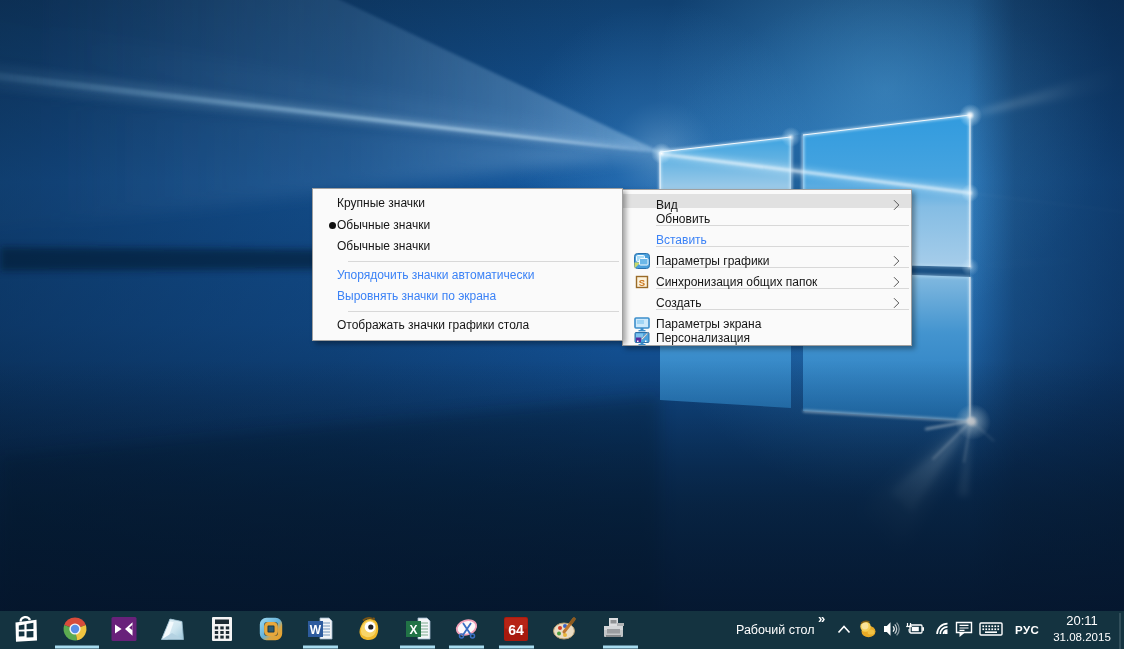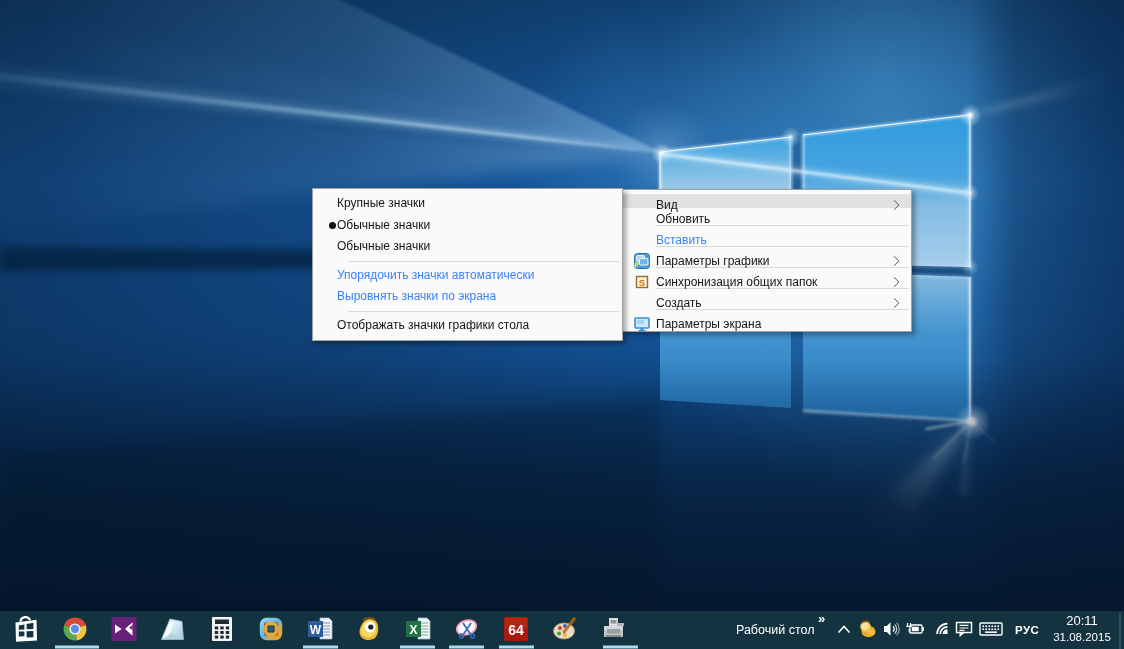--- a/index.html
+++ b/index.html
@@ -199,20 +199,30 @@
 <div class="mi">Создать<svg class="arr" width="7" height="12" viewBox="0 0 7 12">
           <path d="M1 1.2 L5.8 6 L1 10.8" fill="none" stroke="#555" stroke-width="1"></path>
         </svg></div>
 <div class="sep"></div>
 <div class="mi"><svg class="ictx" width="16" height="16" viewBox="0 0 16 16">
           <rect x="1" y="2" width="14" height="10" rx="1" fill="#cde9fb" stroke="#3c8ecb" stroke-width="1.6"></rect>
           <rect x="3" y="4" width="7" height="4" fill="#9fd4f5"></rect>
           <rect x="6.5" y="12" width="3" height="2" fill="#3c8ecb"></rect>
           <rect x="4.5" y="14" width="7" height="1.4" fill="#3c8ecb"></rect>
         </svg>Параметры экрана</div>
+<div class="mi"><svg class="ictx" width="16" height="16" viewBox="0 0 16 16">
+          <rect x="1" y="2.5" width="14" height="10" rx="1" fill="#49a1dd" stroke="#2e70a8" stroke-width="1"></rect>
+          <rect x="2" y="7" width="5" height="5" fill="#5b2d9e"></rect>
+          <rect x="2" y="3.5" width="7" height="4" fill="#7ec3ee"></rect>
+          <path d="M7 9 L12.5 3.5 L14 2.5 L13 4.5 L8.5 9.5 Z" fill="#e8eef4" stroke="#8a97a5" stroke-width="0.7"></path>
+          <rect x="3" y="10.5" width="1.5" height="1.5" fill="#fff"></rect>
+          <rect x="11" y="10.5" width="1.5" height="1.5" fill="#fff"></rect>
+          <rect x="6.5" y="12.5" width="3" height="1.5" fill="#3c8ecb"></rect>
+          <rect x="4.5" y="14" width="7" height="1.2" fill="#3c8ecb"></rect>
+        </svg>Персонализация</div>
 </div>
 <div id="submenu" class="menu" style="left:312px;top:188px;width:311px">
 <div class="smi">Крупные значки</div>
 <div class="smi"><span class="bullet"></span>Обычные значки</div>
 <div class="smi">Обычные значки</div>
 <div class="ssep"></div>
 <div class="smi dis">Упорядочить значки автоматически</div>
 <div class="smi dis">Выровнять значки по экрана</div>
 <div class="ssep"></div>
 <div class="smi">Отображать значки графики стола</div>

